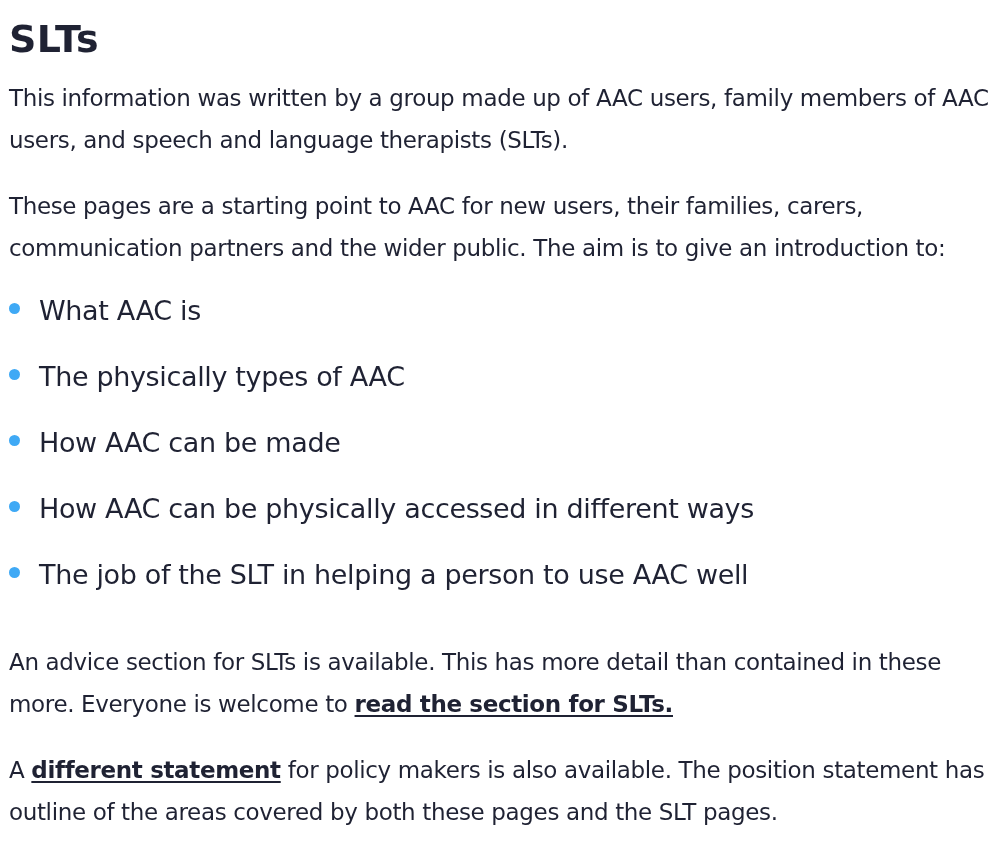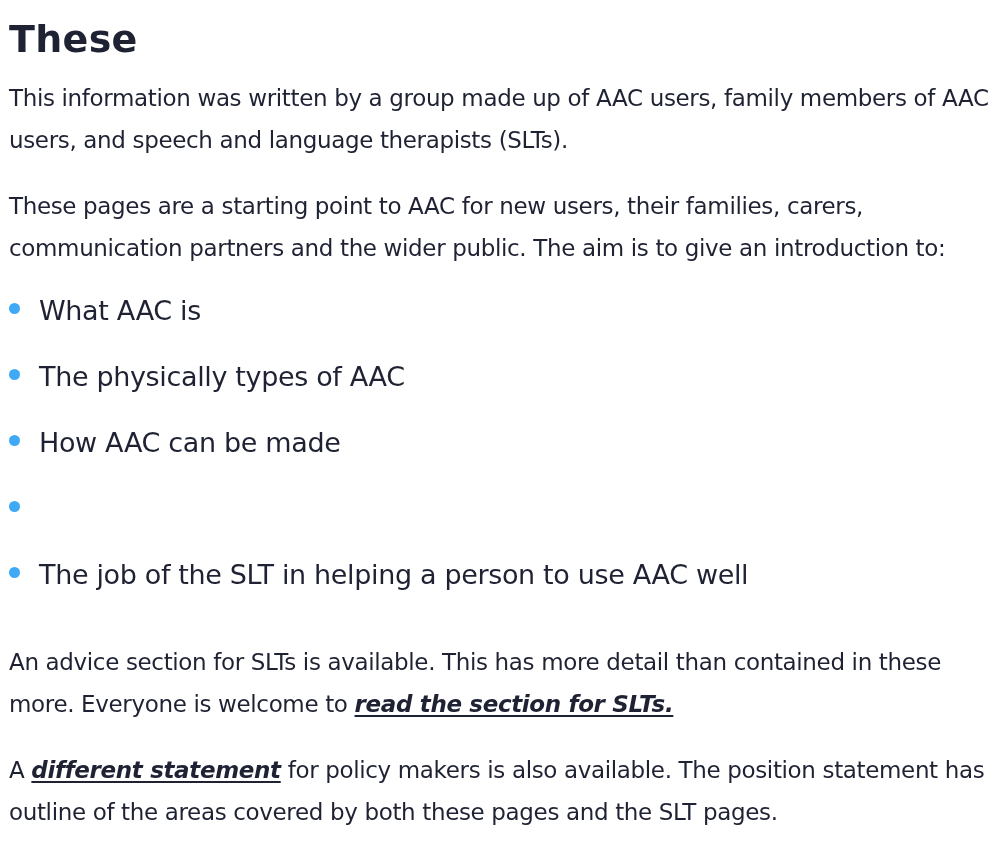--- a/index.html
+++ b/index.html
@@ -23,40 +23,40 @@
   li {
     position: relative; height: 66px; font-size: 27px; line-height: 42px;
     padding-left: 30px; letter-spacing: -0.35px;
   }
   li .bullet {
     position: absolute; left: 0; top: 13px; width: 11px; height: 11px;
     border-radius: 50%; background: #3fa9f5;
   }
   a.link {
     color: #1f2233; font-weight: bold; text-decoration: underline;
-    text-underline-offset: 3px; text-decoration-thickness: 2px; font-style: italic;
+    text-underline-offset: 3px; text-decoration-thickness: 2px;
   }
 </style>
 </head>
 <body>
 
 <div class="content">
-  <h1>These</h1>
+  <h1>SLTs</h1>
 
   <p style="top:77px">This information was written by a group made up of AAC users, family members of AAC</p>
   <p style="top:119px">users, and speech and language therapists (SLTs).</p>
 
   <p style="top:185px">These pages are a starting point to AAC for new users, their families, carers,</p>
   <p style="top:227px">communication partners and the wider public. The aim is to give an introduction to:</p>
 
   <ul>
     <li><span class="bullet"></span><span>What AAC is</span></li>
     <li><span class="bullet"></span><span>The physically types of AAC</span></li>
     <li><span class="bullet"></span><span>How AAC can be made</span></li>
-    <li><span class="bullet"></span></li>
+    <li><span class="bullet"></span><span>How AAC can be physically accessed in different ways</span></li>
     <li><span class="bullet"></span><span>The job of the SLT in helping a person to use AAC well</span></li>
   </ul>
 
   <p style="top:641px">An advice section for SLTs is available. This has more detail than contained in these</p>
   <p style="top:683px"><span>more. Everyone is welcome to </span><a href="#" class="link">read the section for SLTs.</a></p>
 
   <p style="top:749px"><span>A </span><a href="#" class="link">different statement</a><span> for policy makers is also available. The position statement has an</span></p>
   <p style="top:791px">outline of the areas covered by both these pages and the SLT pages.</p>
 </div>
 

